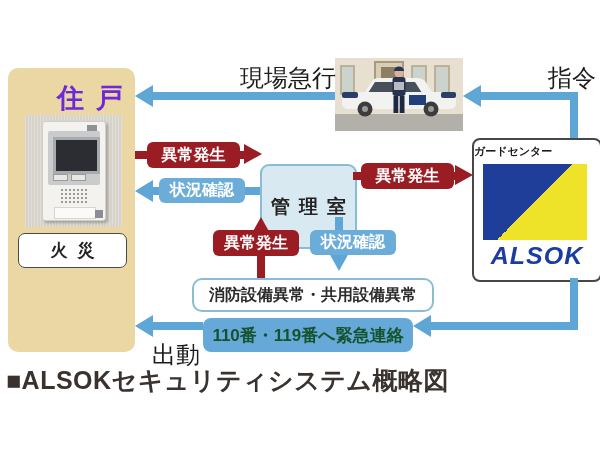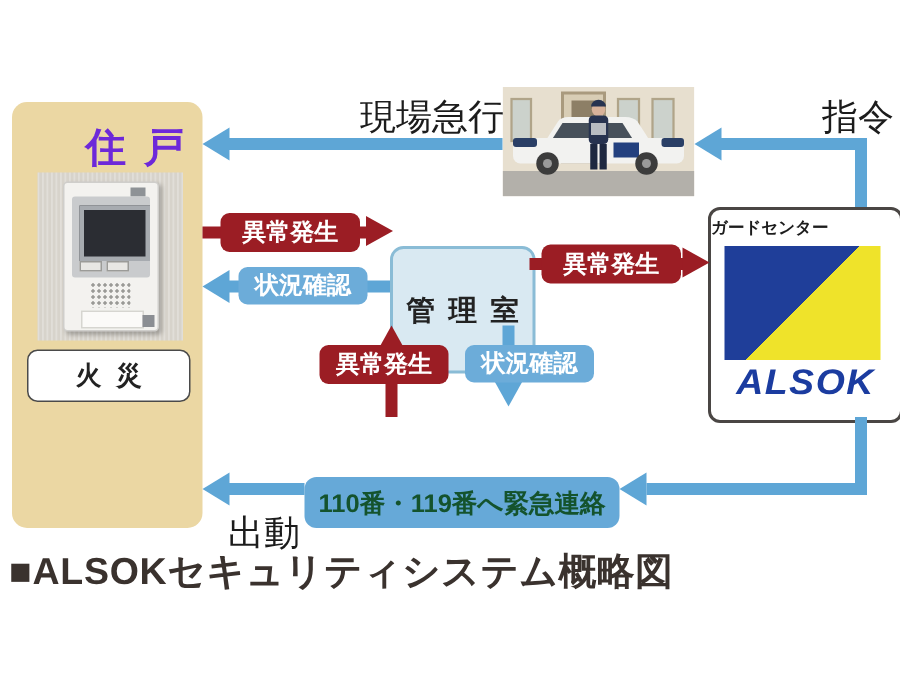--- a/index.html
+++ b/index.html
@@ -125,20 +125,21 @@
   </div>
 
   <div class="abs room-box">管理室</div>
 
   <div class="abs guard-box">
     <div class="abs guard-title">ガードセンター</div>
     <div class="abs guard-logo"></div>
     <div class="abs guard-brand">ALSOK</div>
   </div>
 
+  <div class="abs facility-box">消防設備異常・共用設備異常</div>
   <div class="abs emergency-box">110番・119番へ緊急連絡</div>
 
   <div class="abs hline blue-line" style="left:152px;top:92px;width:183px;"></div>
   <div class="abs ah ah-left" style="left:135px;top:85px;"></div>
   <div class="abs hline blue-line" style="left:480px;top:92px;width:98px;"></div>
   <div class="abs ah ah-left" style="left:463px;top:85px;"></div>
   <div class="abs vline blue-line" style="left:570px;top:92px;height:46px;"></div>
 
   <div class="abs hline blue-line" style="left:152px;top:187px;width:108px;"></div>
   <div class="abs ah ah-left" style="left:135px;top:180px;"></div>

